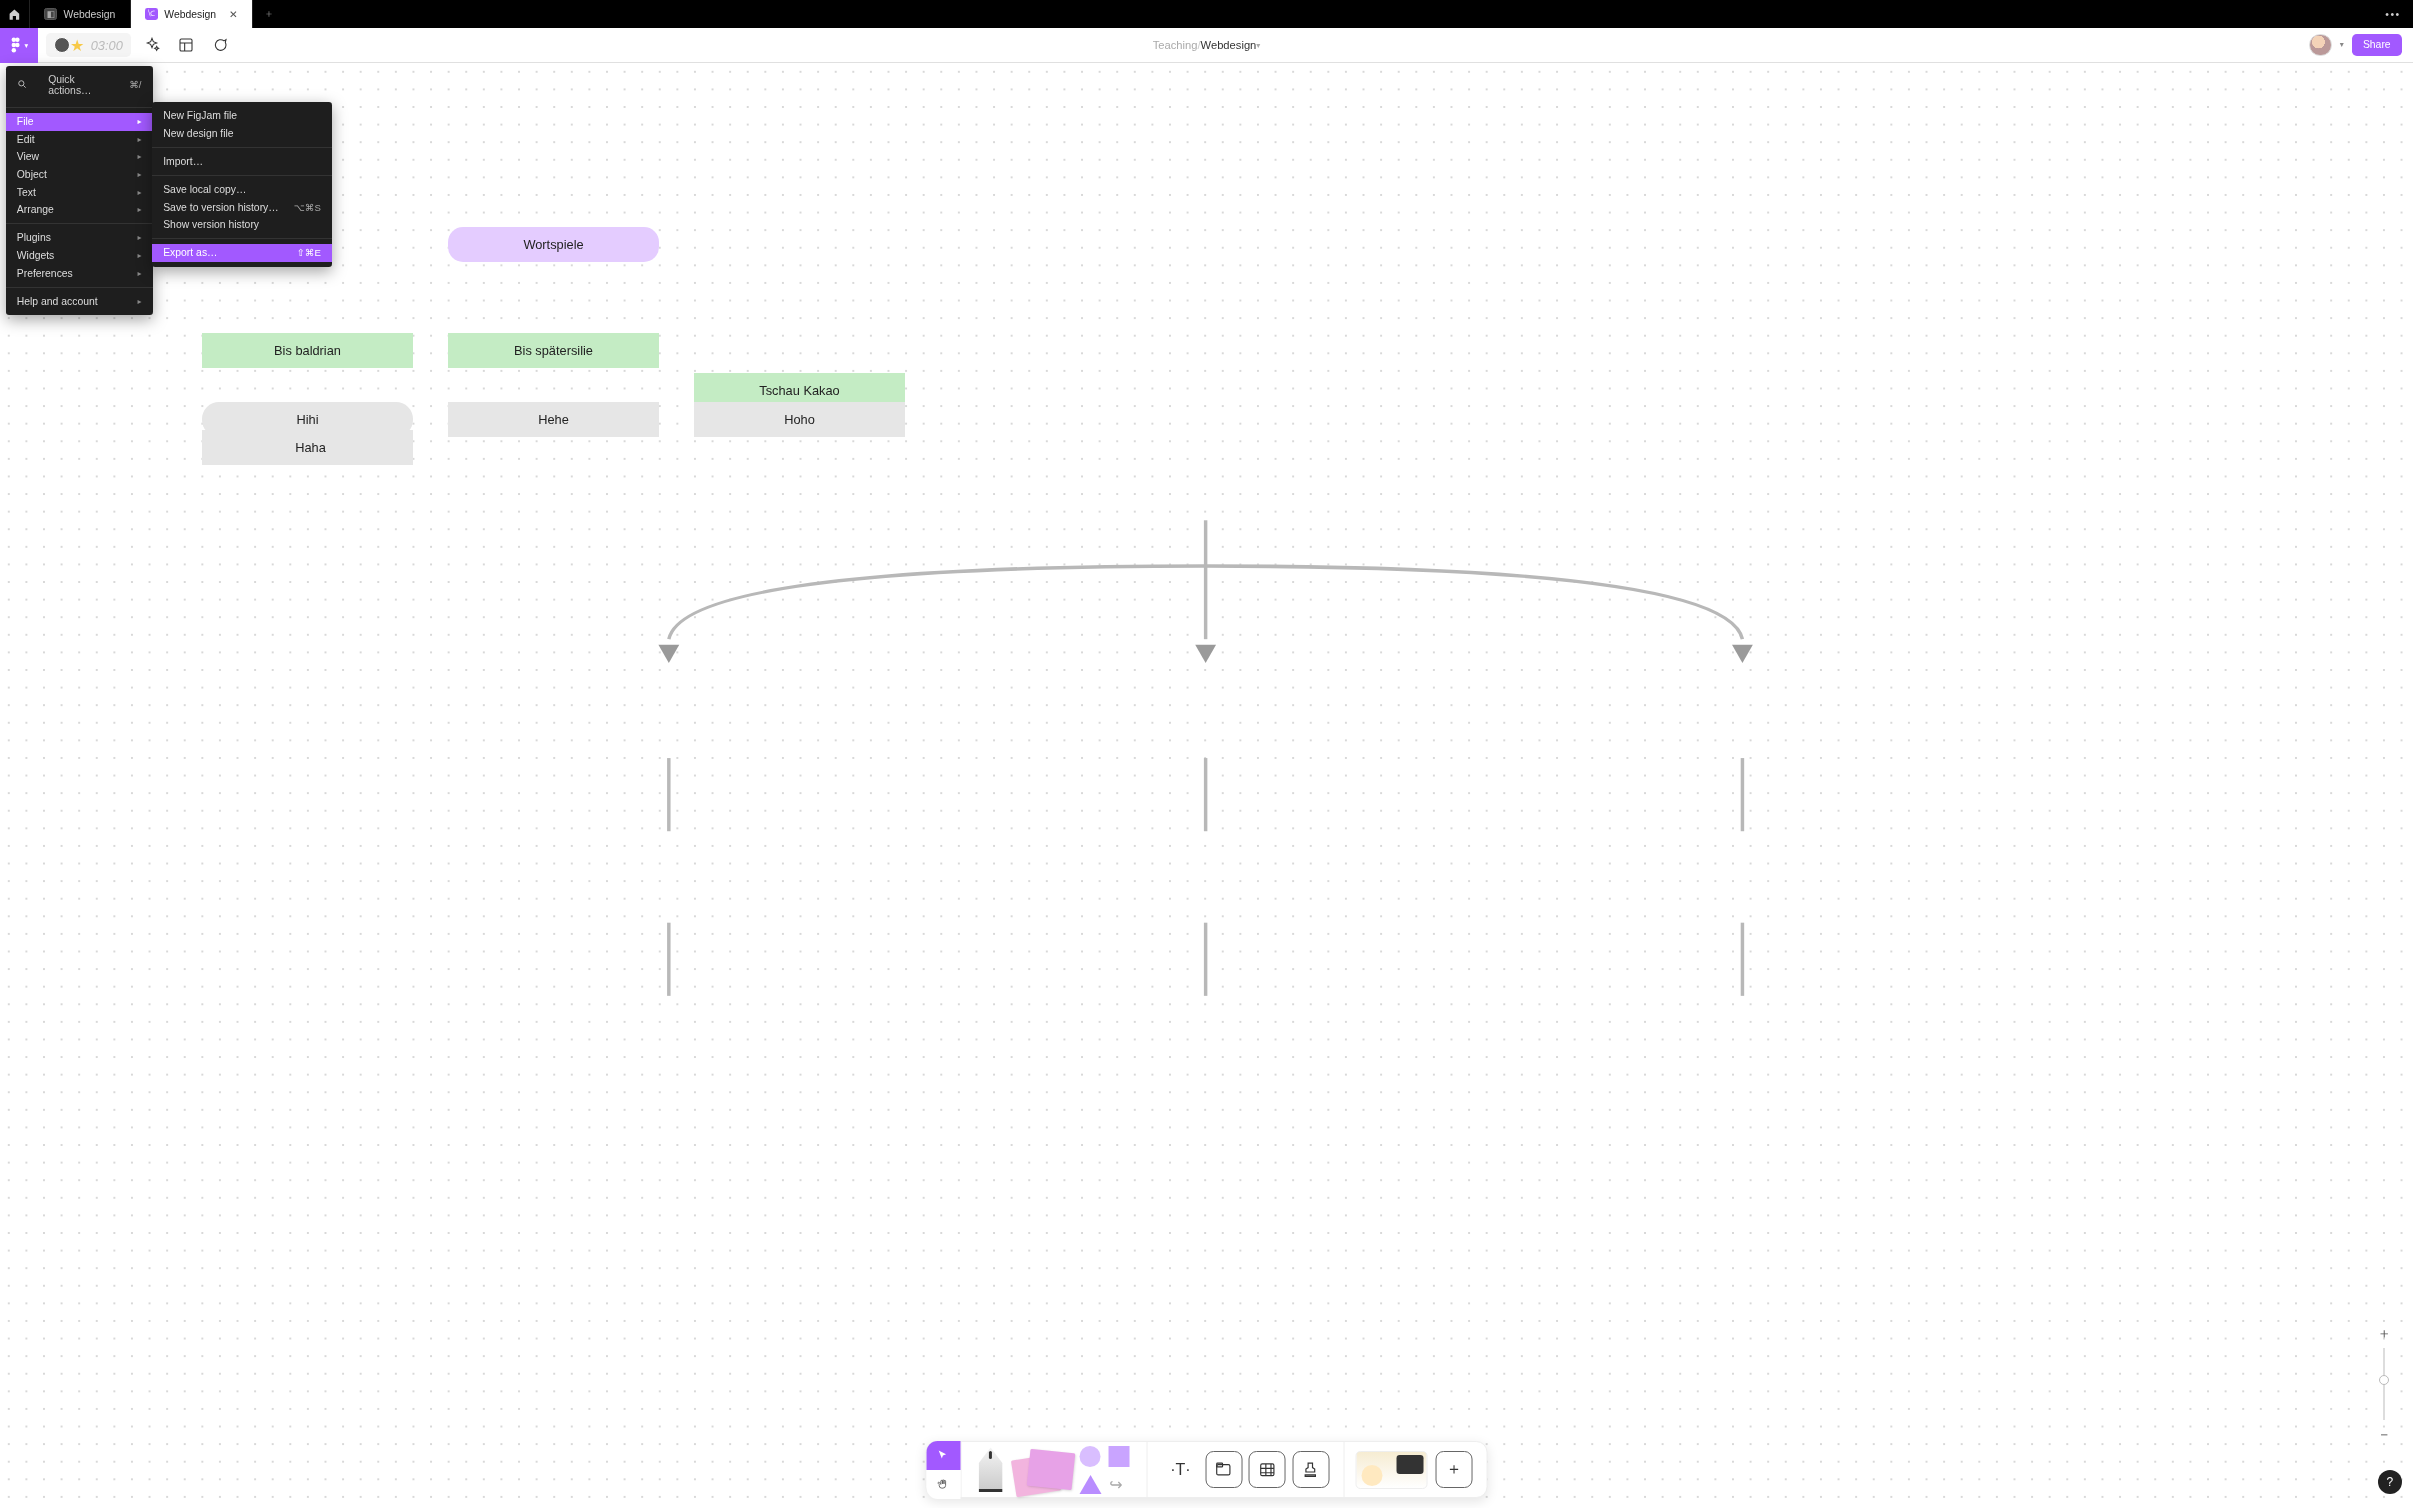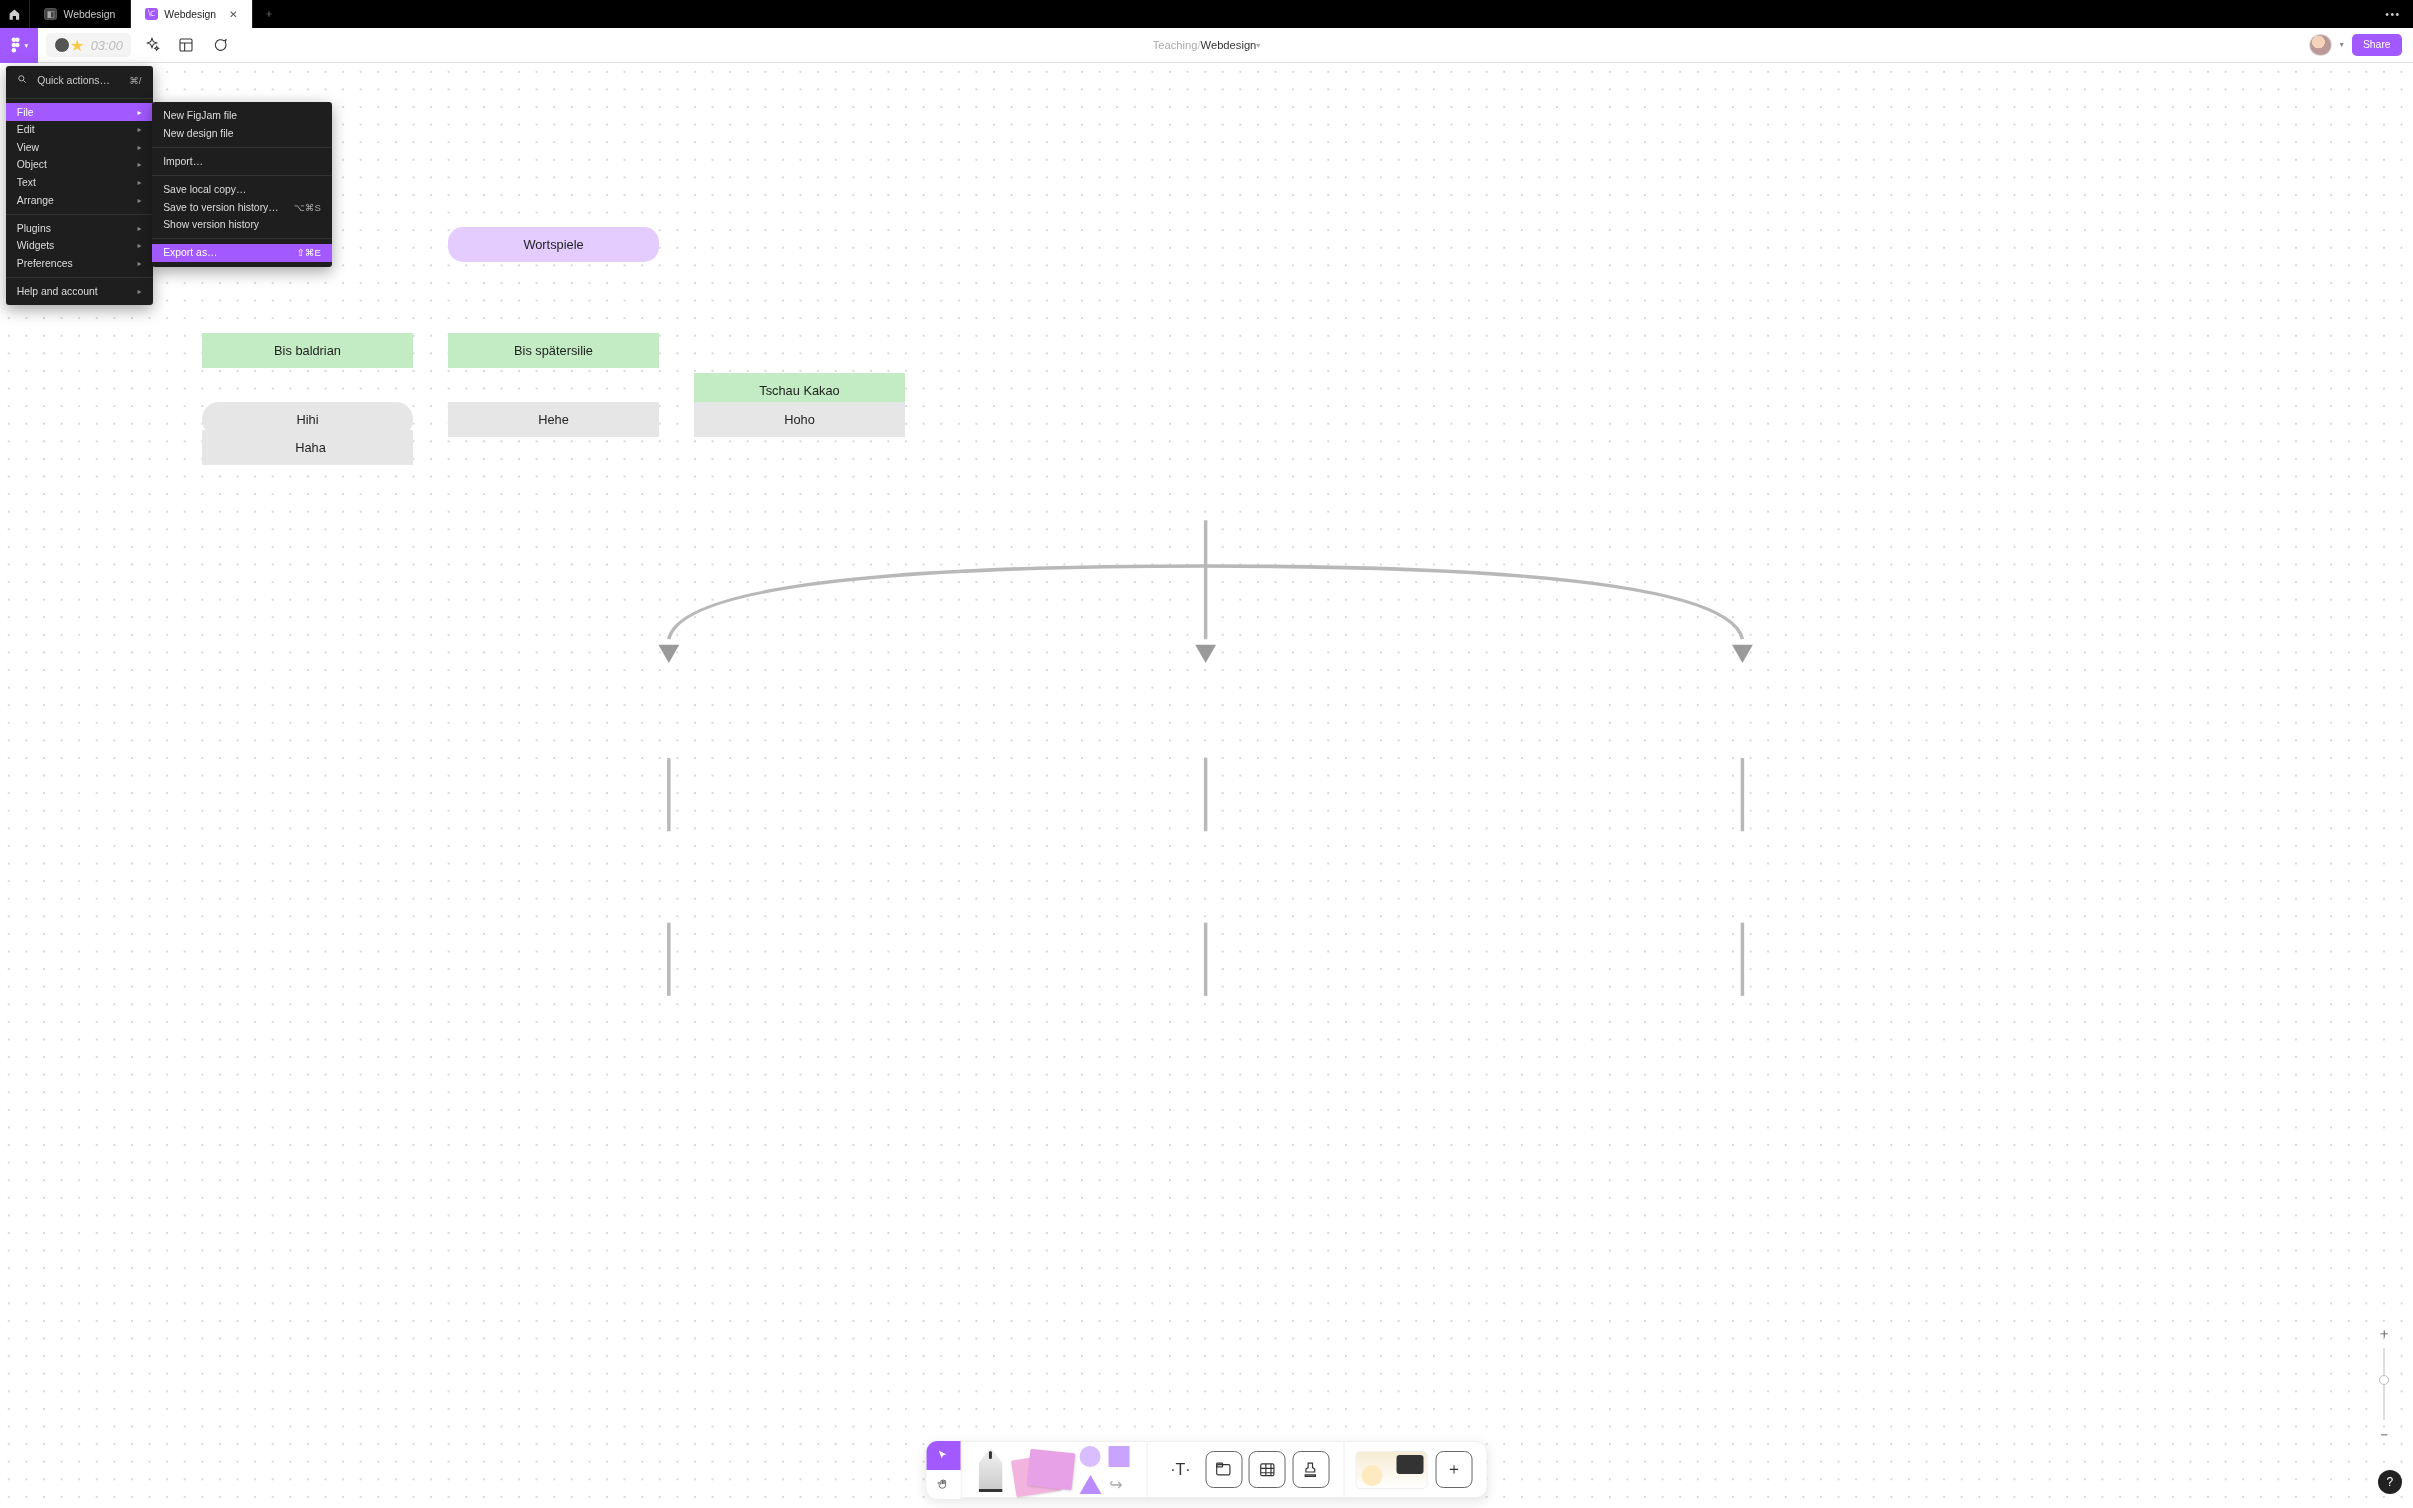--- a/index.html
+++ b/index.html
@@ -108,21 +108,21 @@
     padding:4.8px 0;
   }
   .menu { left:5.6px; top:66px; width:147px; }
   .menu .row, .submenu .row {
     display:flex; align-items:center; justify-content:space-between;
     height:17.6px; padding:0 11.2px; cursor:pointer;
   }
   .menu .row:hover, .menu .row.active { background:#a259ff; color:#fff; }
   .submenu .row:hover, .submenu .row.active { background:#a259ff; color:#fff; }
   .menu hr, .submenu hr { border:none; border-top:0.8px solid #333; margin:4.8px 0; }
-  .menu .search-row { display:flex; align-items:center; gap:10px; padding:3.2px 11.2px 6.4px 11.2px; color:#ccc;}
+  .menu .search-row { display:flex; align-items:center; gap:21px; padding:3.2px 11.2px 6.4px 11.2px; color:#ccc;}
   .menu .search-row .kbd { margin-left:auto; color:#aaa; font-size:9.6px; }
   .menu .row .chev, .submenu .row .chev { font-size:8px; color:#888; }
   .menu .row.active .chev { color:#fff; }
   .submenu { left:152px; top:102px; width:180px; }
   .submenu .row .kbd { color:#aaa; font-size:9.6px; }
   .submenu .row.active .kbd { color:#fff; }
 
   
   .tooltray {
     position:absolute; left:50%; transform:translateX(-50%);

